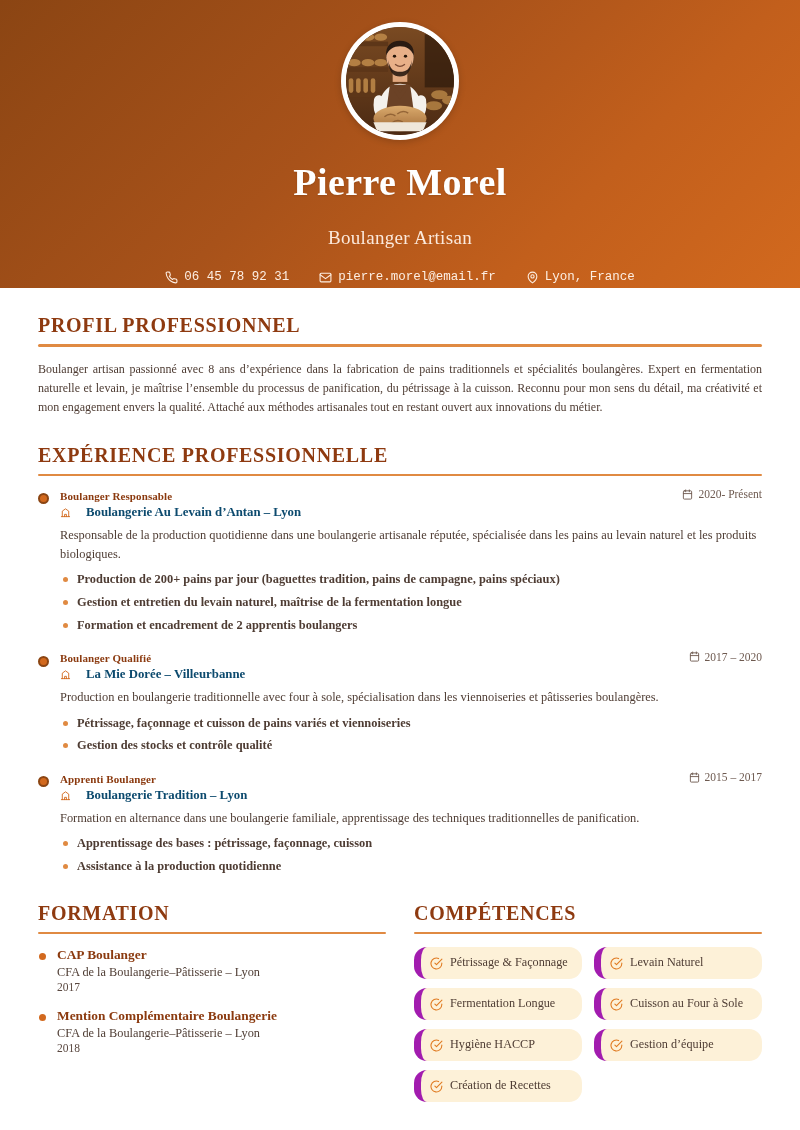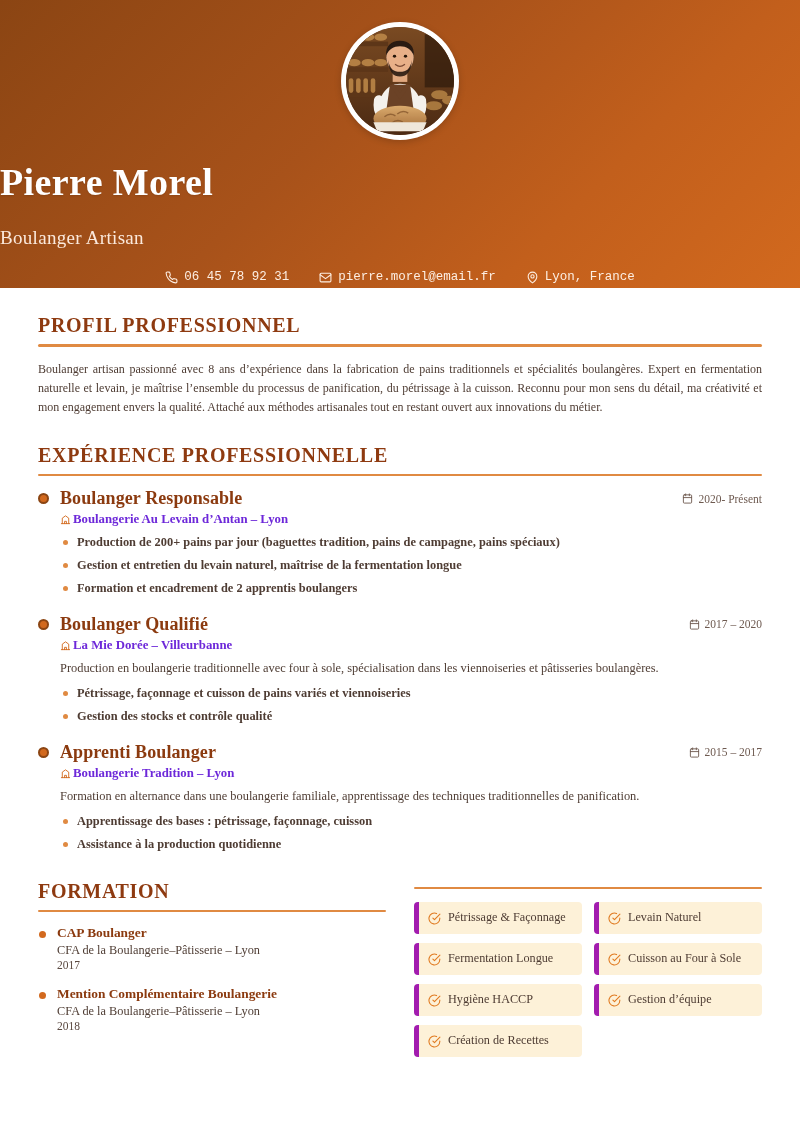--- a/index.html
+++ b/index.html
@@ -10,20 +10,21 @@
     font-family: "Liberation Serif", "DejaVu Serif", serif;
     color: #4a3a33;
     -webkit-font-smoothing: antialiased;
   }
 
   
   .header {
     position: relative;
     height: 288px;
     background: linear-gradient(135deg, #8b4513 0%, #a8521a 42%, #c25f1c 72%, #d2691e 100%);
+    text-align: center;
     padding-top: 22px;
   }
   .avatar-wrap {
     width: 118px; height: 118px;
     margin: 0 auto;
     border-radius: 50%;
     background: #ffffff;
     padding: 5px;
     box-shadow: 0 2px 7px rgba(0,0,0,.18);
   }
@@ -107,38 +108,38 @@
     background: #d2691e;
     border: 2px solid #8b4513;
   }
   .exp-head {
     display: flex;
     justify-content: space-between;
     align-items: baseline;
     gap: 12px;
   }
   .exp-role {
-    font-size: 18px;
+    font-size: 11px;
     font-weight: 700;
     color: #8b3a0f;
     letter-spacing: .1px;
   }
   .exp-date {
     font-size: 11.5px;
     color: #6e5a50;
     white-space: nowrap;
     display: flex; align-items: center; gap: 5px;
   }
   .exp-date svg { width: 11px; height: 11px; display: block; }
   .exp-company {
     margin-top: 3px;
     font-size: 12.8px;
     font-weight: 700;
-    color: #6d28d9;
-    display: flex; align-items: center; gap: 2px;
+    color: #0c4a6e;
+    display: flex; align-items: center; gap: 15px;
   }
   .exp-company svg { width: 11px; height: 11px; display: block; }
   .exp-desc {
     margin-top: 6px;
     font-size: 12.4px;
     line-height: 1.55;
     color: #4e3c33;
   }
   .exp-bullets { margin-top: 6px; list-style: none; font-weight: bold; }
   .exp-bullets li {
@@ -197,22 +198,22 @@
   }
 
   .skills-grid {
     margin-top: 13px;
     display: grid;
     grid-template-columns: 1fr 1fr;
     gap: 9px 12px;
   }
   .skill {
     background: #fdf1d8;
-    border-left: 5px solid #a21caf;
-    border-radius: 4px;
+    border-left: 7px solid #a21caf;
+    border-radius: 13px;
     padding: 7px 9px;
     display: flex;
     align-items: center;
     gap: 7px;
     min-height: 32px;
   }
   .skill svg { width: 13px; height: 13px; flex: none; display: block; }
   .skill-label {
     font-size: 12.2px;
     line-height: 1.28;
@@ -374,20 +375,21 @@
         </div>
         <div class="exp-company">
           <span>
             <svg viewBox="0 0 24 24" fill="none" stroke="#d2691e" stroke-width="2" stroke-linecap="round" stroke-linejoin="round" aria-hidden="true">
               <path d="M3 21h18M5 21V9l7-5 7 5v12"></path>
                 <path d="M10 21v-5h4v5"></path>
             </svg>
           </span>
           <span>Boulangerie Au Levain d’Antan – Lyon</span>
         </div>
+        <div class="exp-desc">Responsable de la production quotidienne dans une boulangerie artisanale réputée, spécialisée dans les pains au levain naturel et les produits biologiques.</div>
         <ul class="exp-bullets">
           <li>Production de 200+ pains par jour (baguettes tradition, pains de campagne, pains spéciaux)</li>
           <li>Gestion et entretien du levain naturel, maîtrise de la fermentation longue</li>
           <li>Formation et encadrement de 2 apprentis boulangers</li>
         </ul>
       </div>
 
       <div class="exp">
         <span class="exp-dot"></span>
         <div class="exp-head">
@@ -467,20 +469,21 @@
         <div class="edu">
           <div class="edu-degree">Mention Complémentaire Boulangerie</div>
           <div class="edu-school">CFA de la Boulangerie–Pâtisserie – Lyon</div>
           <div class="edu-year">2018</div>
         </div>
 
       </div>
     </div>
 
     <div class="col">
+      <div class="section-title">COMPÉTENCES</div>
       <div class="section-rule"></div>
       <div class="skills-grid">
 
         <div class="skill">
           <span>
             <svg viewBox="0 0 24 24" fill="none" stroke="#e07b22" stroke-width="2" stroke-linecap="round" stroke-linejoin="round" aria-hidden="true">
               <path d="M21.8 11.1V12a10 10 0 1 1-5.9-9.1"></path>
                 <path d="M22 4 12 14.1l-3-3"></path>
             </svg>
           </span>

